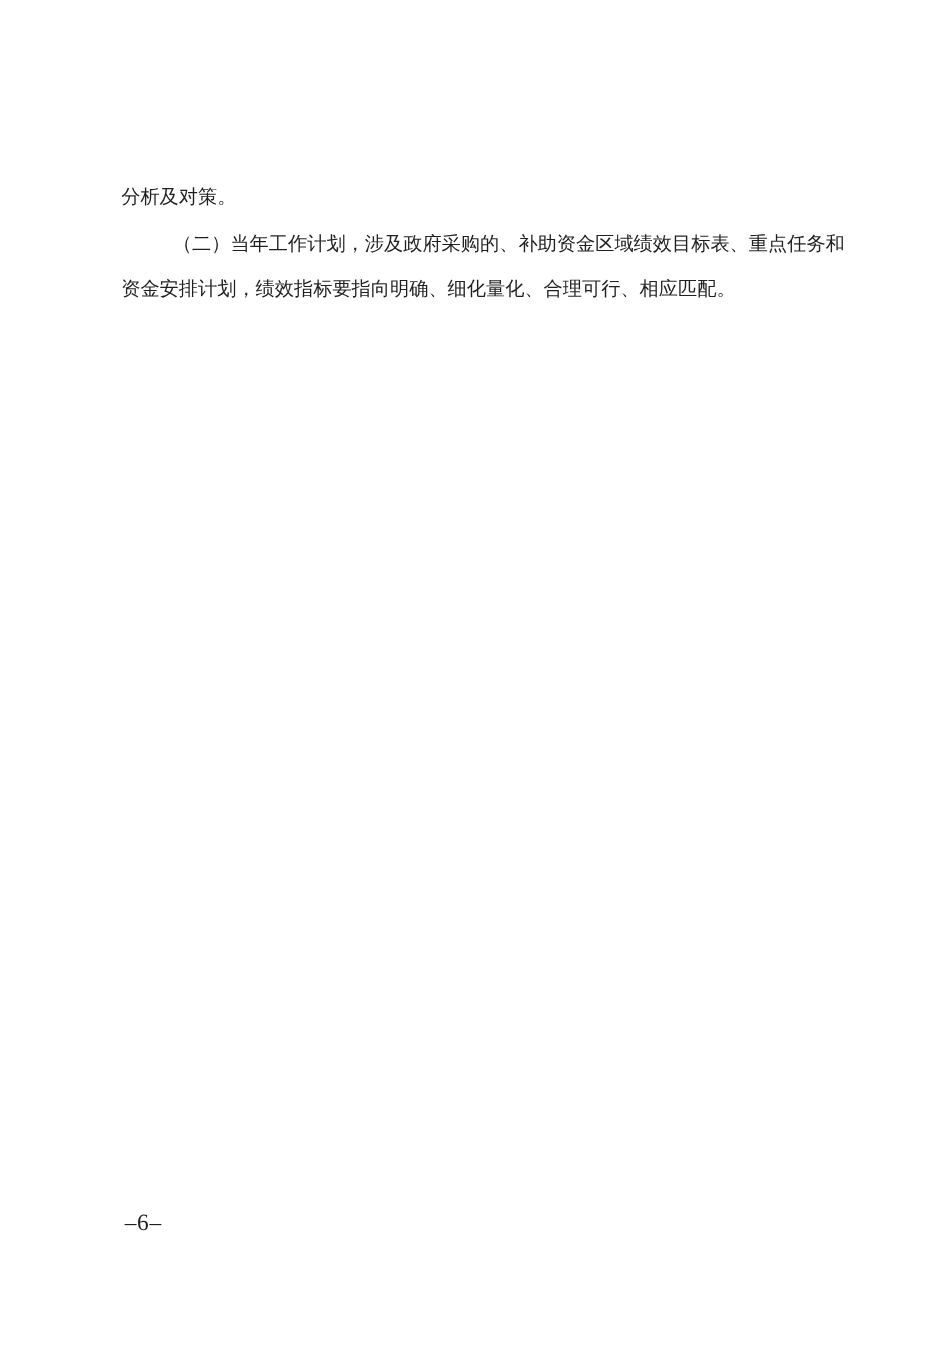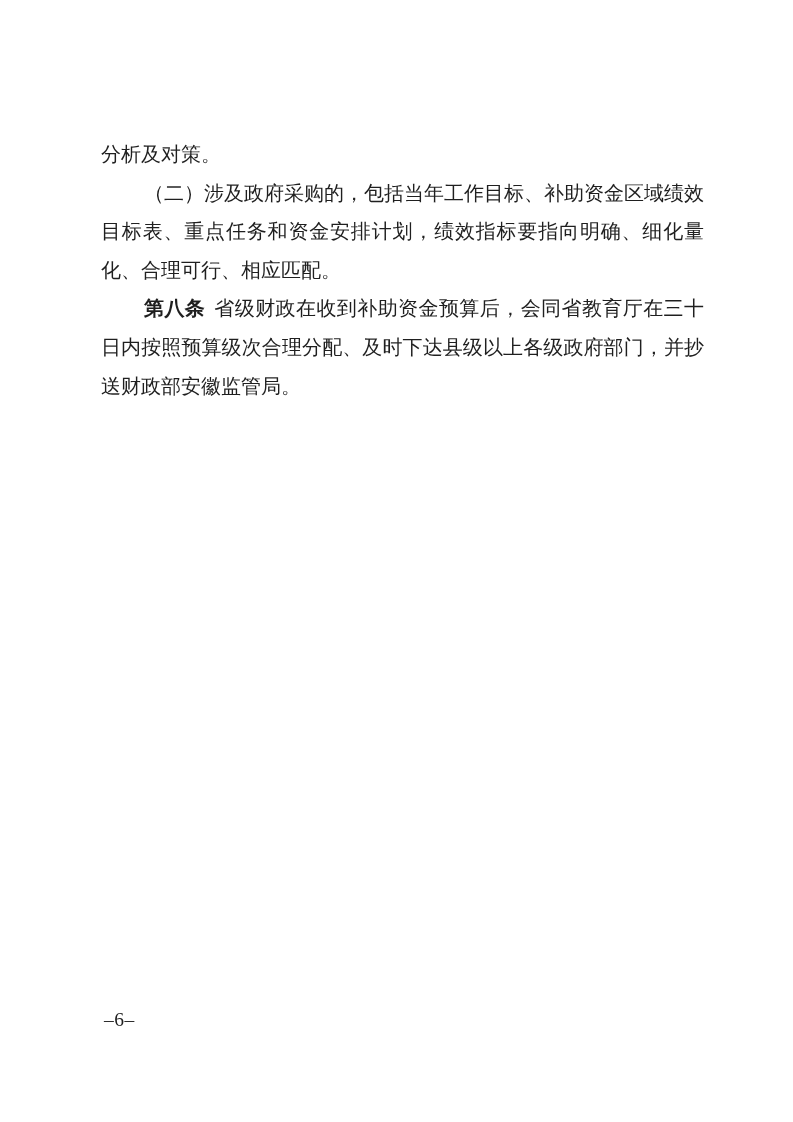--- a/index.html
+++ b/index.html
@@ -13,23 +13,23 @@
     color: #1f1f1f;
   }
   .page {
     position: absolute;
     inset: 0;
     background: #ffffff;
   }
   .text-block {
     position: absolute;
     left: 101px;
-    top: 135px;
+    top: 146px;
     width: 603px;
-    font-size: 20px;
+    font-size: 16px;
     line-height: 38.6px;
     text-align: justify;
     text-justify: inter-character;
   }
   .para {
     word-break: break-all;
     text-align: justify;
     text-align-last: left;
   }
   .para.indent {
@@ -48,17 +48,16 @@
     letter-spacing: 0.5px;
     color: #1f1f1f;
   }
 </style>
 </head>
 <body style="color: rgb(31, 31, 31);">
 
 <div class="page" style="background: rgb(255, 255, 255);">
   <div class="text-block">
       <p class="para">分析及对策。</p>
-      <p class="para indent">（二）涉及政府采购的，包括当年工作目标、补助资金区域绩效目标表、重点任务和资金安排计划，绩效指标要指向明确、细化量化、合理可行、相应匹配。</p>
-      <p class="para indent"><span class="lead">第八条</span>省级财政在收到补助资金预算后，会同省教育厅在三十日内按照预算级次合理分配、及时下达县级以上各级政府部门，并抄送财政部安徽监管局。</p>
+      <p class="para indent">（二）当年工作计划，涉及政府采购的、补助资金区域绩效目标表、重点任务和资金安排计划，绩效指标要指向明确、细化量化、合理可行、相应匹配。</p>
     </div>
   <div class="page-number">–6–</div>
 </div>
 
 </body></html>

